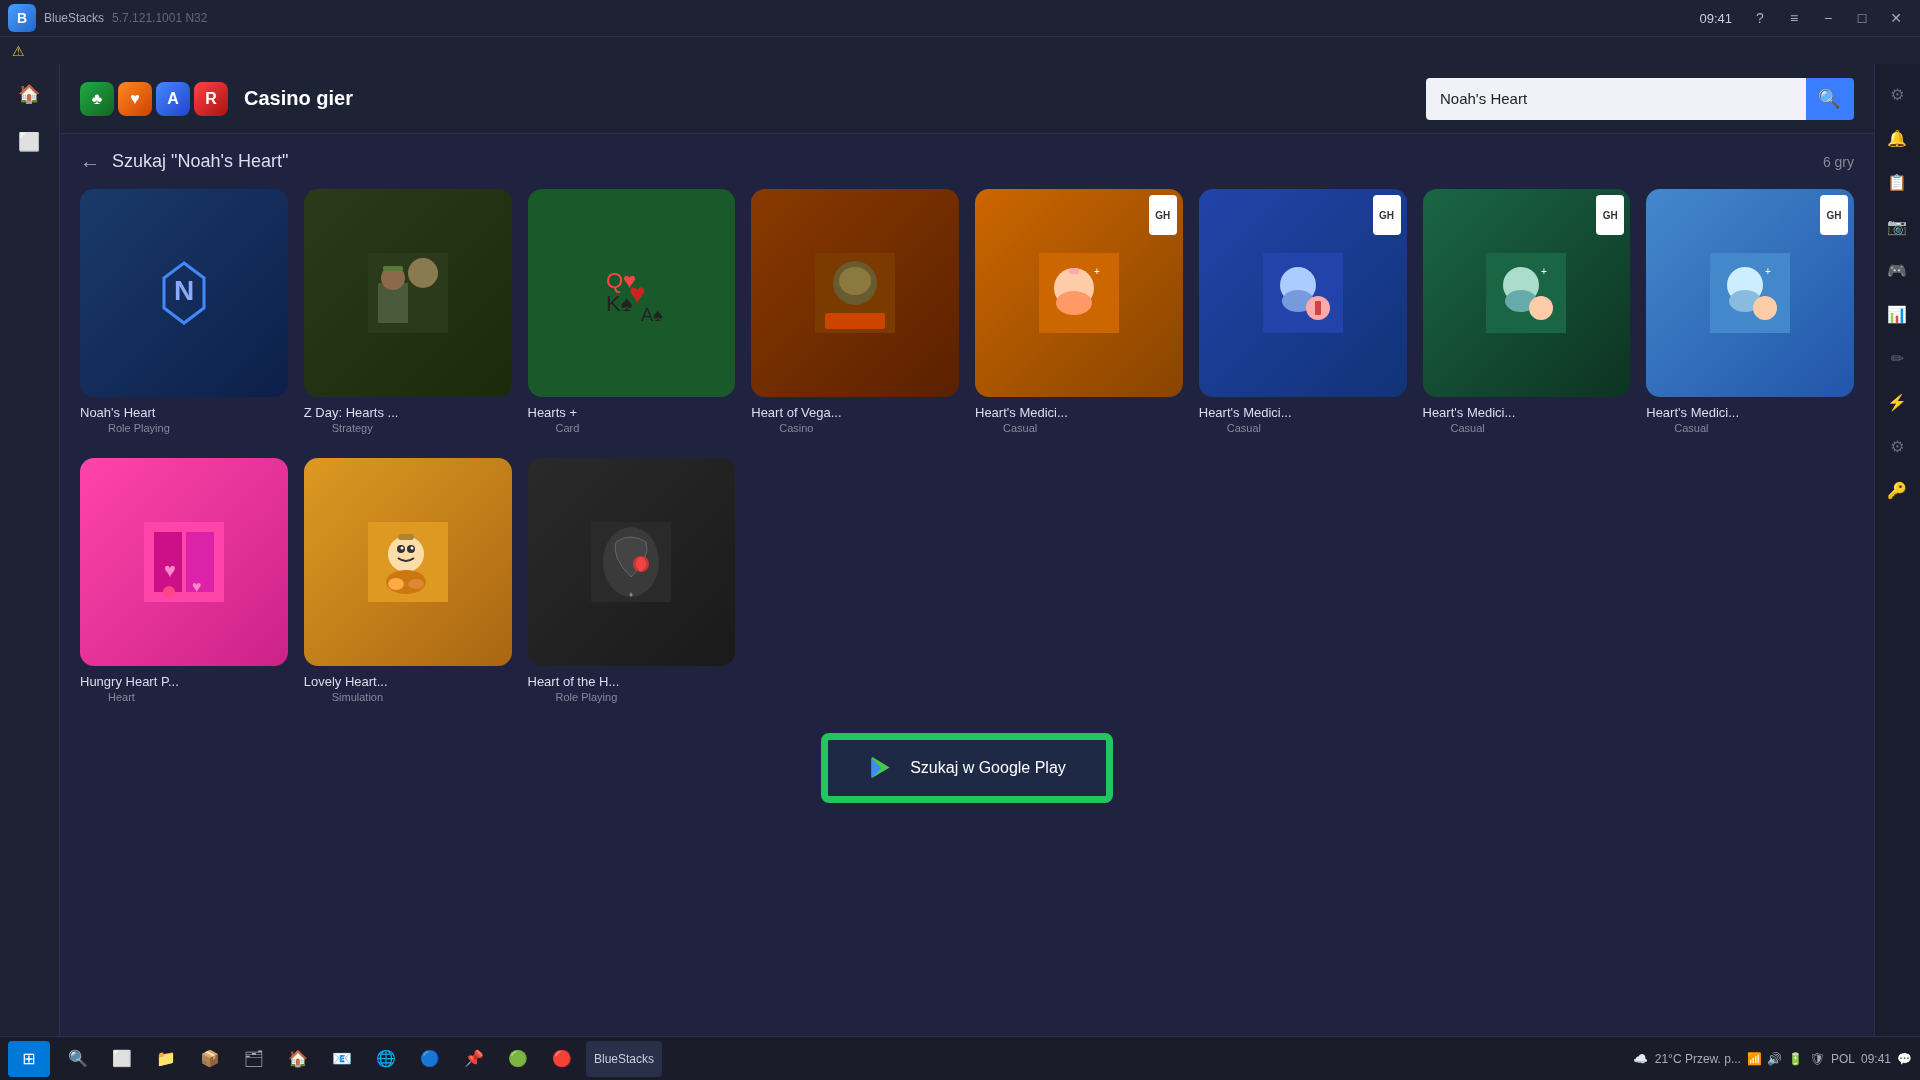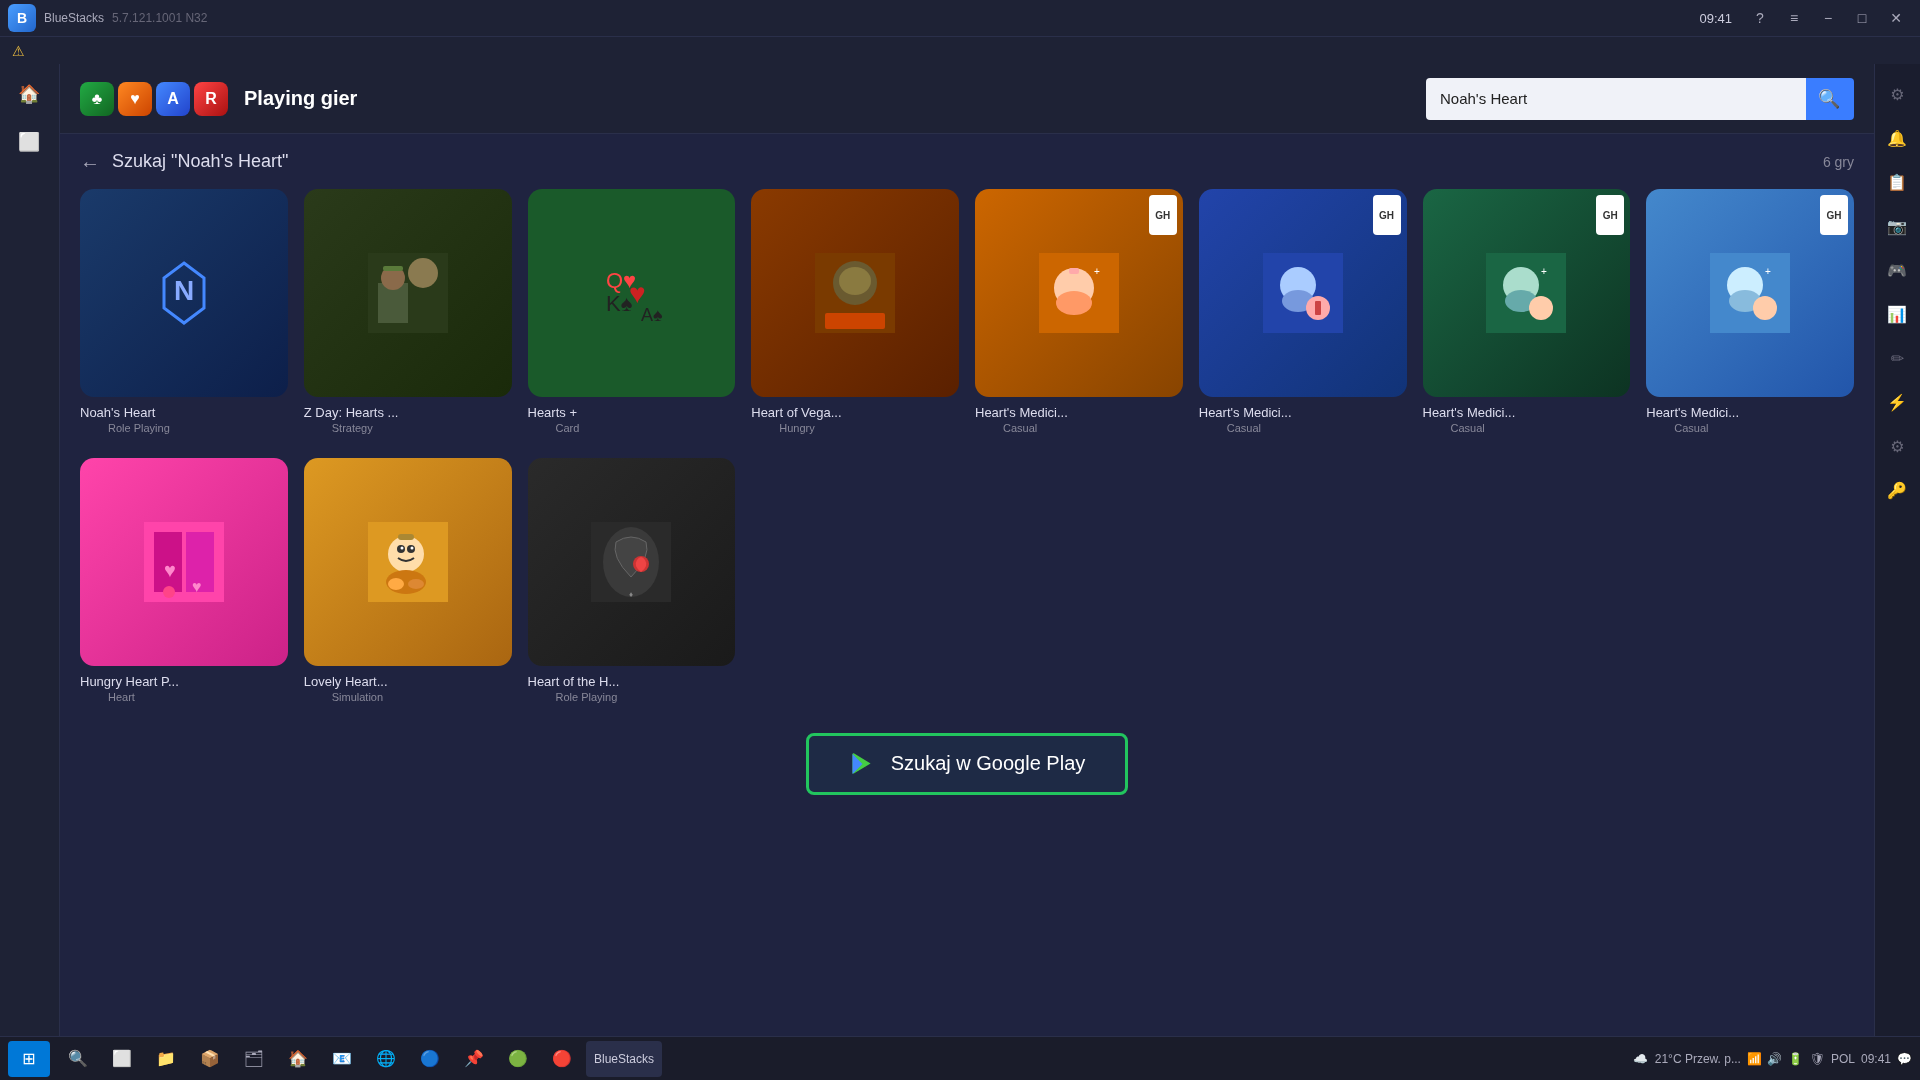--- a/index.html
+++ b/index.html
@@ -307,29 +307,29 @@
     }
 
     
     .google-play-section {
       display: flex;
       justify-content: center;
       margin-top: 10px;
     }
     .google-play-btn {
       background: #1e2a45;
-      border: 3px solid #22c55e;
+      border: 7px solid #22c55e;
       border-radius: 8px;
       padding: 14px 40px;
       display: flex;
       align-items: center;
       gap: 14px;
       cursor: pointer;
       color: white;
-      font-size: 20px;
+      font-size: 16px;
       font-weight: 500;
       text-align: right;
     }
     .play-icon {
       width: 28px;
       height: 28px;
     }
 
     
     .right-sidebar {
@@ -468,21 +468,21 @@
 
   <div class="content-area">
 
     <div class="app-header">
       <div class="app-header-logos">
         <div class="app-logo-icon logo-green">♣</div>
         <div class="app-logo-icon logo-orange">♥</div>
         <div class="app-logo-icon logo-blue">A</div>
         <div class="app-logo-icon logo-red">R</div>
       </div>
-      <span class="app-header-title">Playing gier</span>
+      <span class="app-header-title">Casino gier</span>
       <div class="search-bar">
         <input type="text" class="search-input" value="Noah's Heart" placeholder="Noah's Heart" style="">
         <button class="search-btn">🔍</button>
       </div>
     </div>
 
     <div class="browse-area">
 
       <div class="search-header">
         <div class="search-header-left">
@@ -545,21 +545,21 @@
               <svg width="80" height="80" viewBox="0 0 80 80">
                 <rect width="80" height="80" fill="#7a3a00"></rect>
                 <circle cx="40" cy="30" r="22" fill="#6a5a30"></circle>
                 <ellipse cx="40" cy="28" rx="16" ry="14" fill="#8a7a40"></ellipse>
                 <text x="40" y="72" text-anchor="middle" fill="#ffdd44" font-size="11" font-weight="bold">SLOTS</text>
                 <rect x="10" y="60" width="60" height="16" fill="#cc4400" rx="2"></rect>
               </svg>
             </div>
           </div>
           <div class="game-name">Heart of Vega...</div>
-          <div class="game-genre">Hungry</div>
+          <div class="game-genre">Casino</div>
         </div>
 
         <div class="game-card">
           <div class="game-thumb thumb-medici1">
             <div class="game-thumb-img">
               <svg width="80" height="80" viewBox="0 0 80 80">
                 <rect width="80" height="80" fill="#cc6600"></rect>
                 <circle cx="35" cy="35" r="20" fill="#ffccaa"></circle>
                 <ellipse cx="35" cy="50" rx="18" ry="12" fill="#ff9966"></ellipse>
                 <rect x="30" y="15" width="10" height="6" fill="#ffaaaa" rx="2"></rect>

